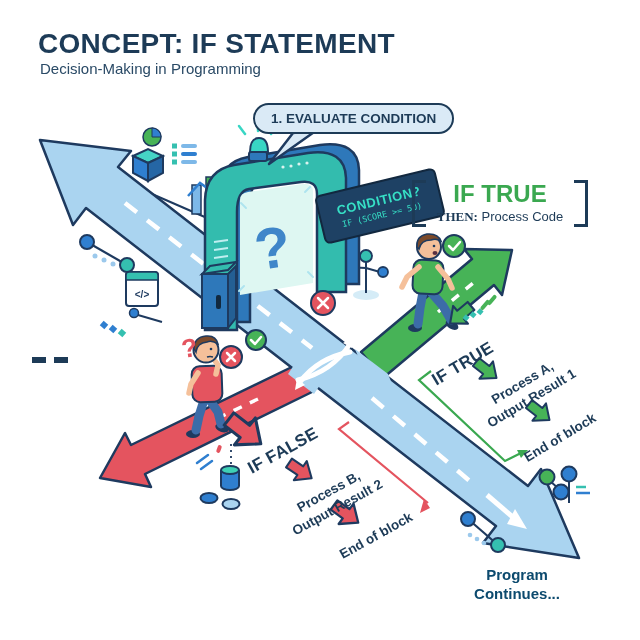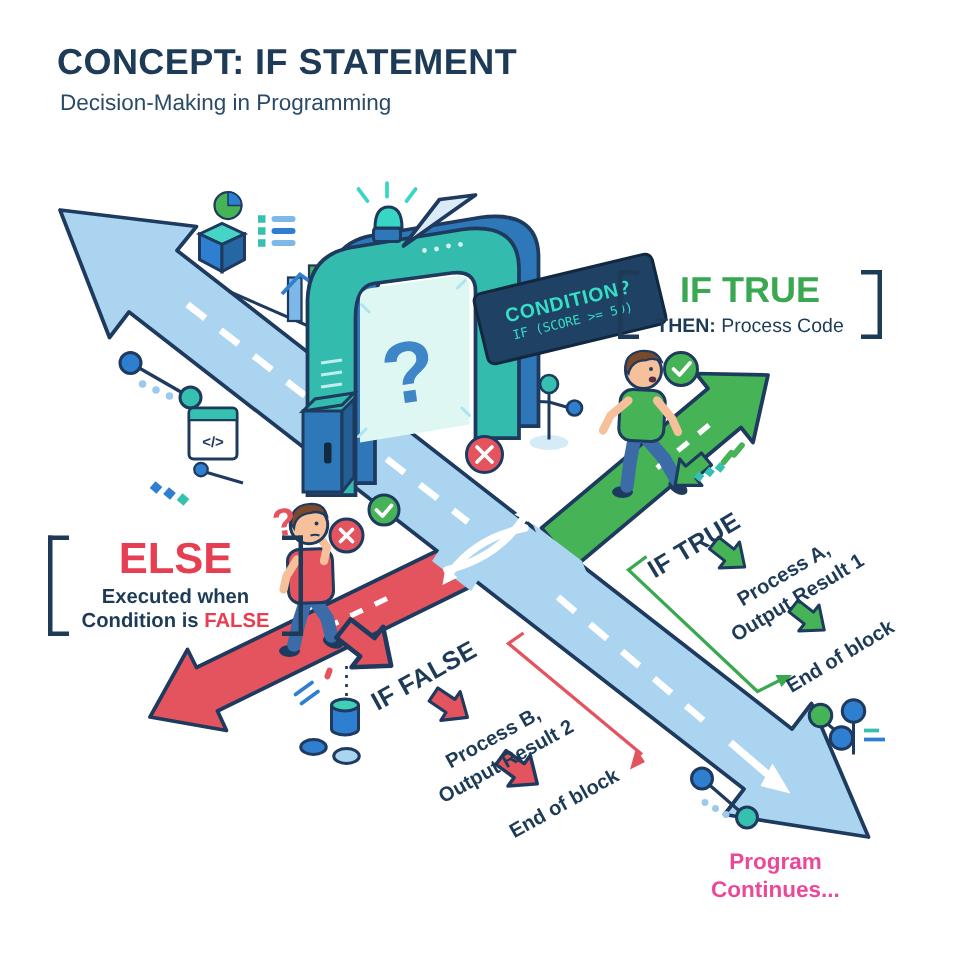--- a/index.html
+++ b/index.html
@@ -1,20 +1,20 @@
 <!DOCTYPE html>
 <html><head>
 <meta charset="utf-8">
 <style>
   html,body{margin:0;padding:0;background:#fff;}
   .canvas{position:relative;width:640px;height:640px;background:#ffffff;overflow:hidden;
           font-family:"Liberation Sans",sans-serif;color:#1d3b57;}
   .abs{position:absolute;}
   svg text{font-family:"Liberation Sans",sans-serif;}
-  .title{left:38px;top:28px;font-size:24px;letter-spacing:.3px;color:#1d3b57;white-space:nowrap;}
+  .title{left:38px;top:28px;font-size:28px;letter-spacing:.3px;color:#1d3b57;white-space:nowrap;}
   .title .t1{font-weight:700;}
   .title .t2{font-weight:900;}
   .subtitle{left:40px;top:60px;font-size:15px;font-weight:500;color:#2a4a66;}
   .badge{left:253px;top:103px;background:#daeaf6;border:2.5px solid #1d3b57;border-radius:20px;
          padding:6px 16px;font-size:13.5px;font-weight:800;color:#1d3b57;white-space:nowrap;z-index:3;}
   .sign{left:318px;top:181px;width:120px;height:46px;background:#1e4164;border:2px solid #12283f;
         border-radius:6px;transform:rotate(-13.5deg);text-align:center;z-index:3;
         display:flex;flex-direction:column;justify-content:center;gap:2px;}
   .sign .l1{font-size:13px;font-weight:800;color:#36dfc5;letter-spacing:.5px;}
   .sign .l2{font-size:8.5px;font-family:"DejaVu Sans Mono",monospace;color:#36dfc5;}
@@ -23,35 +23,35 @@
   .brk-l{border-right:0;}
   .brk-r{border-left:0;}
   .iftrue-box{left:412px;top:180px;}
   .iftrue-box .mid{width:132px;text-align:center;padding:2px 0;}
   .iftrue-box .h{font-size:24px;font-weight:900;color:#3aa850;line-height:1;}
   .iftrue-box .s{font-size:13px;margin-top:3px;color:#1d3b57;}
   .else-box{left:32px;top:357px;}
   .else-box .mid{width:126px;text-align:center;padding:2px 0;}
   .else-box .h{font-size:29px;font-weight:900;color:#e63e52;line-height:1;}
   .else-box .s{font-size:13.5px;font-weight:600;margin-top:2px;line-height:1.2;color:#1d3b57;}
-  .bold{font-weight:800;}
+  .bold{font-weight:800;font-family:Liberation Serif, serif;}
   .red{color:#e63e52;font-weight:900;}
   .rot{text-align:center;z-index:3;color:#1d3b57;}
   .pre{white-space:pre-line;}
   .flowlab{font-size:17px;font-weight:900;letter-spacing:.3px;}
   .proclab{font-size:13.5px;font-weight:700;line-height:1.3;}
   .endlab{font-size:13.5px;font-weight:700;}
   .if-true-flow{left:408px;top:354px;width:110px;transform:rotate(-31deg);}
   .process-a{left:462px;top:373px;width:130px;transform:rotate(-31deg);}
   .end-a{left:505px;top:430px;width:110px;transform:rotate(-31deg);}
   .if-false-flow{left:228px;top:441px;width:110px;transform:rotate(-29deg);}
   .process-b{left:268px;top:482px;width:130px;transform:rotate(-29deg);}
   .end-b{left:321px;top:528px;width:110px;transform:rotate(-29deg);}
   .program{left:457px;top:566px;width:120px;text-align:center;font-size:15px;font-weight:800;
-           line-height:1.25;color:#ec4899;z-index:3;}
+           line-height:1.25;color:#0c4a6e;z-index:3;}
 </style>
 </head>
 <body>
 
 <div class="canvas">
 
 <svg class="abs" style="left:0;top:0;z-index:1;" width="640" height="640" viewBox="0 0 640 640">
   <defs>
     <path id="fat-arrow" d="M0,-5 L13,-5 L13,-11 L26,0 L13,11 L13,5 L0,5 Z"></path>
   </defs>
@@ -277,44 +277,38 @@
     <circle cx="477" cy="539" r="2.3" fill="#9cc9ec"></circle>
     <circle cx="484" cy="543" r="2.3" fill="#9cc9ec"></circle>
   </g>
 
   <polygon points="293,133 317,130 269,164" fill="#daeaf6" stroke="#1e3a5f" stroke-width="2.5" stroke-linejoin="round"></polygon>
 </svg>
 
 <div class="abs title"><span class="t1">CONCEPT: </span><span class="t2">IF STATEMENT</span></div>
 <div class="abs subtitle">Decision-Making in Programming</div>
 
+<div class="abs badge">1. EVALUATE CONDITION</div>
 
 <div class="abs sign">
   <div class="l1">CONDITION?</div>
   <div class="l2">IF (SCORE &gt;= 50)</div>
 </div>
 
 <div class="abs brkblock iftrue-box">
   <div class="brk brk-l"></div>
   <div class="mid">
     <div class="h">IF TRUE</div>
     <div class="s"><span class="bold">THEN:</span><span> Process Code</span></div>
   </div>
   <div class="brk brk-r"></div>
 </div>
 
 <div class="abs brkblock else-box">
   <div class="brk brk-l"></div>
-  <div class="mid">
-    <div class="h">ELSE</div>
-    <div class="s">
-      <div>Executed when</div>
-      <div><span>Condition is </span><span class="red">FALSE</span></div>
-    </div>
-  </div>
   <div class="brk brk-r"></div>
 </div>
 
 <div class="abs rot flowlab if-true-flow">IF TRUE</div>
 <div class="abs rot proclab pre process-a">Process A,
 Output Result 1</div>
 <div class="abs rot endlab end-a">End of block</div>
 <div class="abs rot flowlab if-false-flow">IF FALSE</div>
 <div class="abs rot proclab pre process-b">Process B,
 Output Result 2</div>

